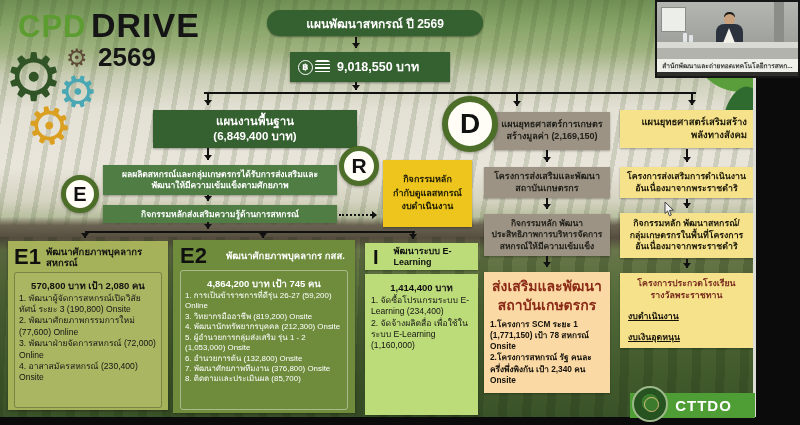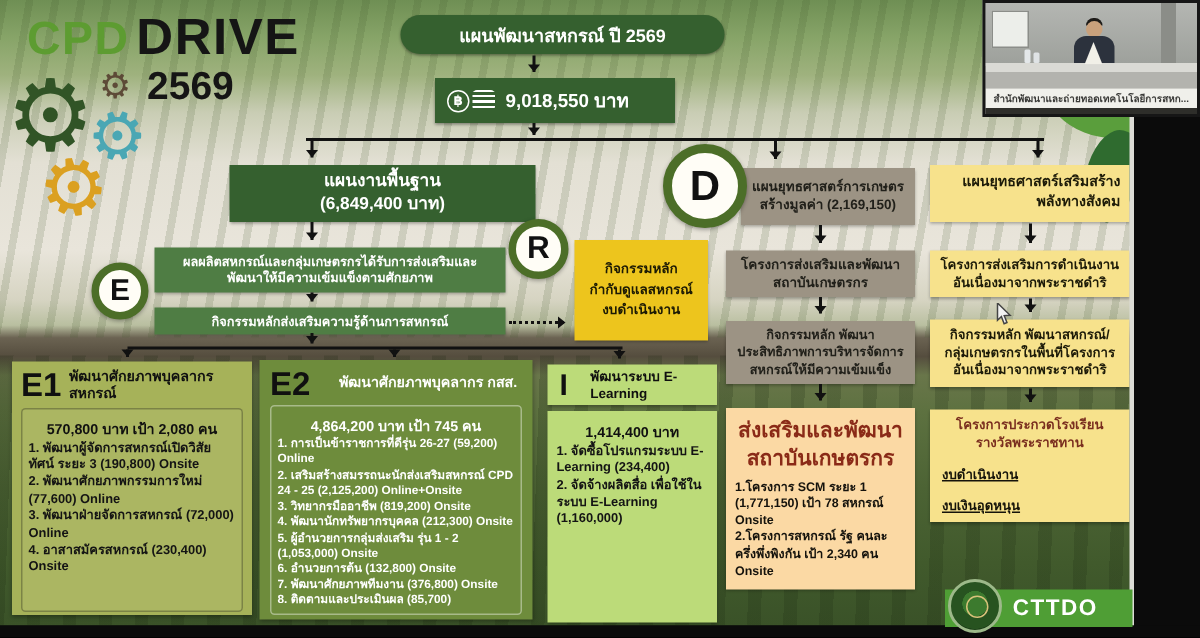--- a/index.html
+++ b/index.html
@@ -91,21 +91,21 @@
   .s-school { left:620px; top:273px; width:133px; height:75px; background:#f7e28c; padding:5px 8px;
     box-shadow:0 1px 2px rgba(0,0,0,.3); }
   .s-school .ttl { text-align:center; font-size:8.8px; font-weight:700; color:#7a2e1f; line-height:1.35; }
   .s-school .lnk { font-size:8.8px; font-weight:700; color:#15130a; text-decoration:underline; margin-top:7px; }
 
   
   .col-hd { display:flex; align-items:center; }
   .col-code { font-size:22px; font-weight:800; color:#101010; margin-right:5px; line-height:1; }
   .col-title { font-size:9.5px; font-weight:700; line-height:1.2; }
   .col-budget { text-align:center; font-weight:700; margin:2px 0 0; }
-  .col-item { font-weight:700; line-height:1.32; }
+  .col-item { font-weight:400; line-height:1.32; }
 
   .e1-box { left:8px; top:241px; width:160px; height:169px; background:#a6b259; padding:5px 6px;
     box-shadow:0 1px 3px rgba(0,0,0,.35); }
   .e1-box .inner { border:1px solid rgba(0,0,0,.28); border-radius:3px; background:rgba(255,255,255,.06);
     margin-top:3px; padding:3px 4px; height:136px; }
   .e1-box .col-title { color:#101010; }
   .e1-box .col-budget { color:#101010; font-size:9.5px; }
   .e1-box .col-item { color:#141414; font-size:8.6px; }
 
   .e2-box { left:173px; top:240px; width:182px; height:173px; background:#6e8c3c; padding:5px 7px;
@@ -265,21 +265,20 @@
     </div>
 
     <div class="abs e2-box">
       <div class="col-hd">
         <span class="col-code">E2</span>
         <span class="col-title" style="margin-left:14px;">พัฒนาศักยภาพบุคลากร กสส.</span>
       </div>
       <div class="inner">
         <div class="col-budget">4,864,200 บาท เป้า 745 คน</div>
         <div class="col-item">1. การเป็นข้าราชการที่ดีรุ่น 26-27 (59,200) Online</div>
-        <div class="col-item">2. เสริมสร้างสมรรถนะนักส่งเสริมสหกรณ์ CPD 24 - 25 (2,125,200) Online+Onsite</div>
         <div class="col-item">3. วิทยากรมืออาชีพ (819,200) Onsite</div>
         <div class="col-item">4. พัฒนานักทรัพยากรบุคคล (212,300) Onsite</div>
         <div class="col-item">5. ผู้อำนวยการกลุ่มส่งเสริม รุ่น 1 - 2 (1,053,000) Onsite</div>
         <div class="col-item">6. อำนวยการต้น (132,800) Onsite</div>
         <div class="col-item">7. พัฒนาศักยภาพทีมงาน (376,800) Onsite</div>
         <div class="col-item">8. ติดตามและประเมินผล (85,700)</div>
       </div>
     </div>
 
     <div class="abs i-head">

